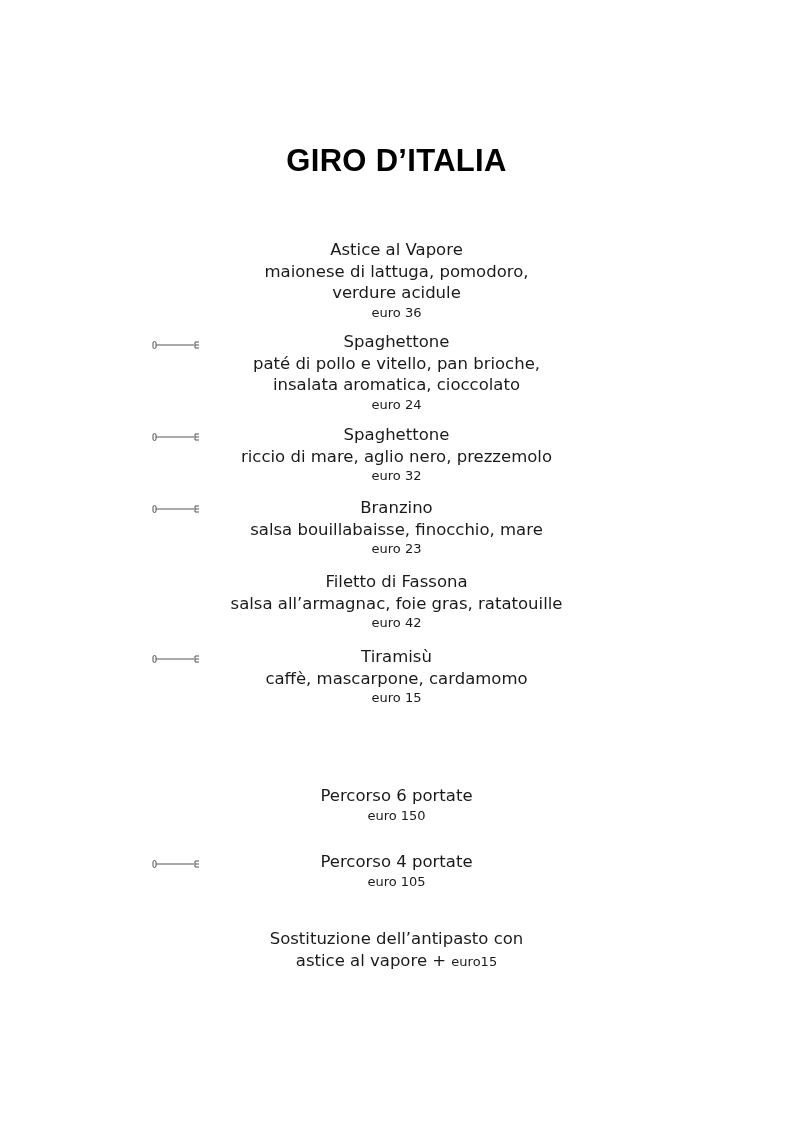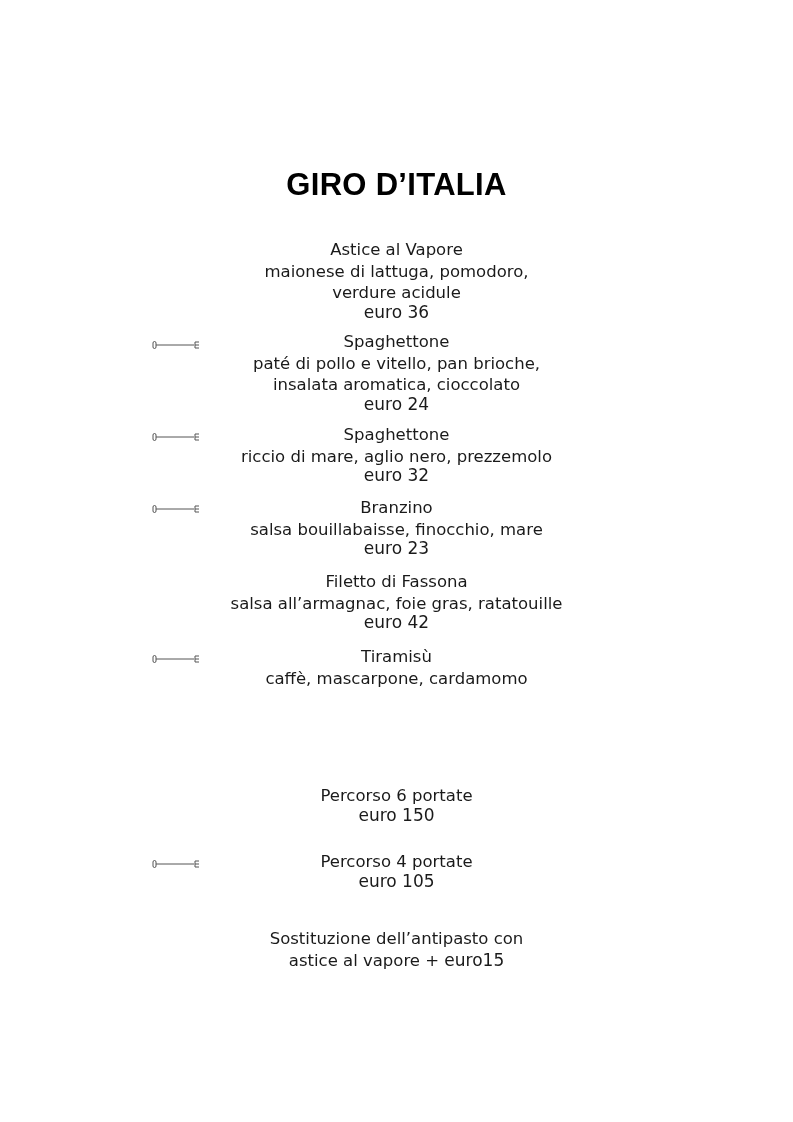--- a/index.html
+++ b/index.html
@@ -1,22 +1,22 @@
 <!DOCTYPE html>
 <html><head>
 <meta charset="utf-8">
 <style>
   html, body { margin:0; padding:0; background:#fff; }
   body { width:793px; height:1122px; position:relative; overflow:hidden;
          font-family:"DejaVu Sans", sans-serif; color:#1a1a1a; }
   .title { position:absolute; top:143px; left:0; width:793px; text-align:center;
-           font-family:"Liberation Sans", sans-serif; font-weight:bold; font-size:31px; color:#000; letter-spacing:0.3px;margin-top:24px; }
+           font-family:"Liberation Sans", sans-serif; font-weight:bold; font-size:31px; color:#000; letter-spacing:0.3px; }
   .block { position:absolute; left:0; width:793px; text-align:center; }
   .line { font-size:16.5px; line-height:21.5px; font-weight:400; }
-  .price { font-size:17px; line-height:17px; }
+  .price { font-size:13px; line-height:17px; }
   .fork { position:absolute; left:152px; width:48px; height:10px; }
 </style>
 </head>
 <body>
 
 <div class="title">GIRO D’ITALIA</div>
 
 <div class="block" style="top:239px">
   <div class="line">Astice al Vapore</div>
   <div class="line">maionese di lattuga, pomodoro,</div>
@@ -65,20 +65,21 @@
 </div>
 
 <svg class="fork" style="top:654px" viewBox="0 0 48 10">
   <rect x="1" y="1.5" width="3" height="7" rx="1.5" fill="none" stroke="#555" stroke-width="1"></rect>
   <line x1="4" y1="5" x2="42" y2="5" stroke="#555" stroke-width="1"></line>
   <path d="M47 2 H43 V8 H47 M43 5 H47" fill="none" stroke="#555" stroke-width="1"></path>
 </svg>
 <div class="block" style="top:646px">
   <div class="line">Tiramisù</div>
   <div class="line">caffè, mascarpone, cardamomo</div>
+  <div class="price">euro 15</div>
 </div>
 
 <div class="block" style="top:785px">
   <div class="line">Percorso 6 portate</div>
   <div class="price">euro 150</div>
 </div>
 
 <svg class="fork" style="top:859px" viewBox="0 0 48 10">
   <rect x="1" y="1.5" width="3" height="7" rx="1.5" fill="none" stroke="#555" stroke-width="1"></rect>
   <line x1="4" y1="5" x2="42" y2="5" stroke="#555" stroke-width="1"></line>

